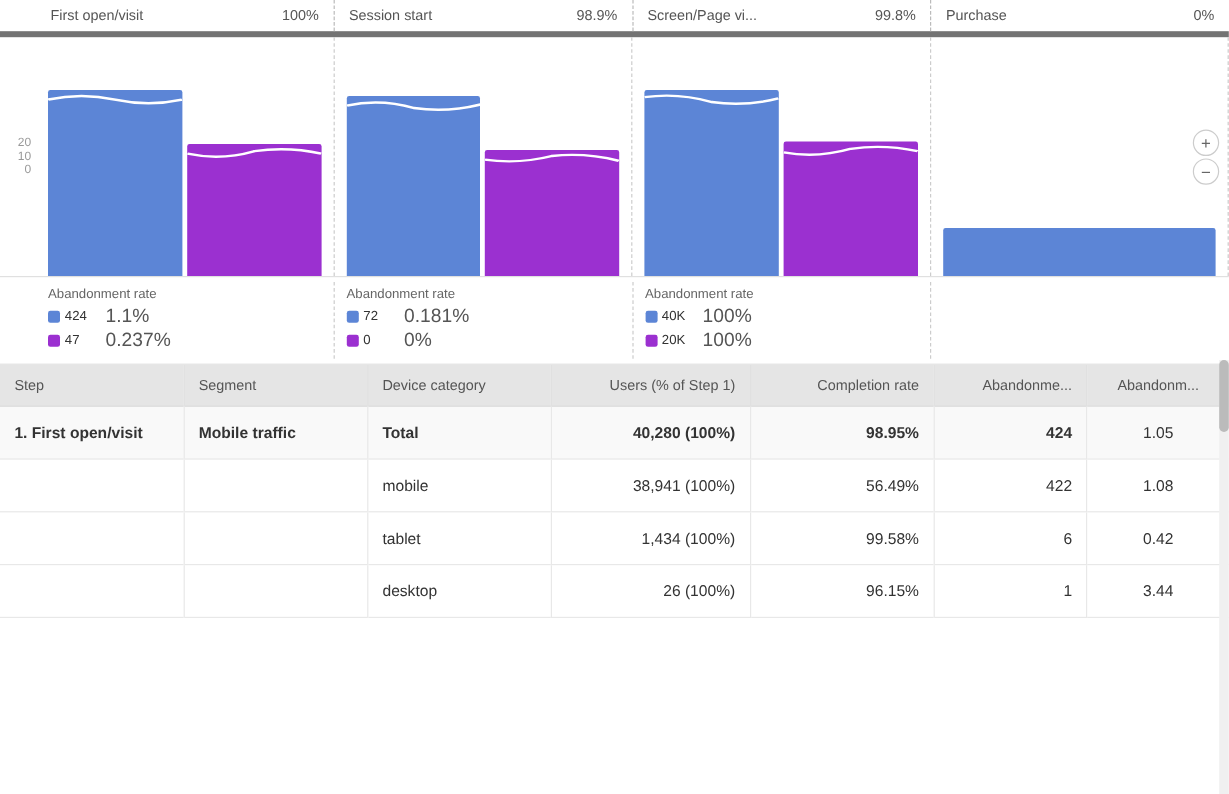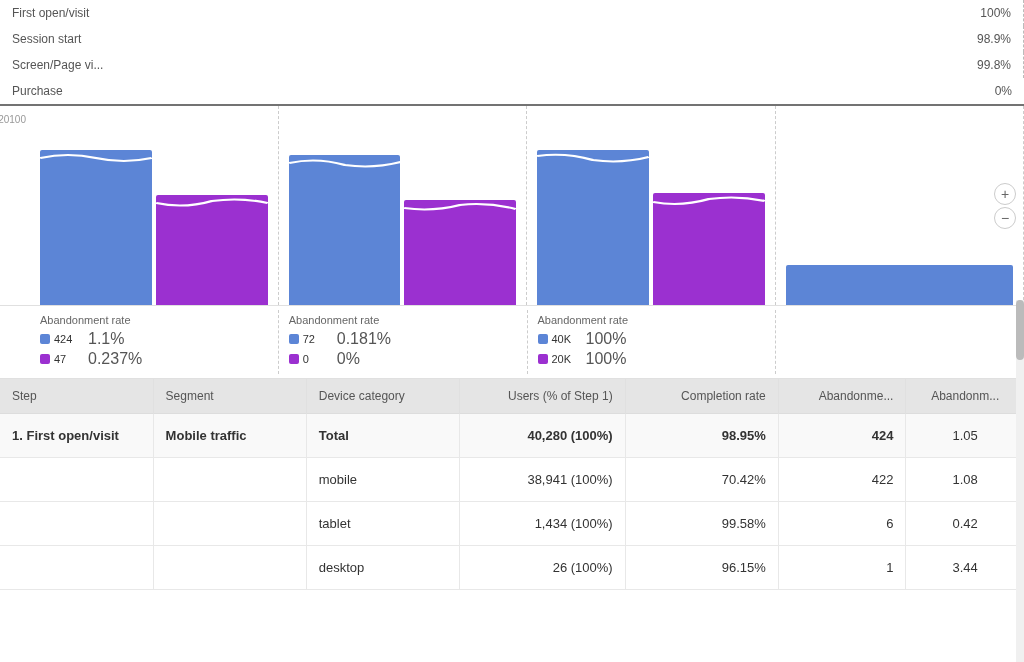--- a/index.html
+++ b/index.html
@@ -8,22 +8,21 @@
       font-size: 13px;
       color: #333;
       background: #fff;
       width: 1024px;
       height: 662px;
       overflow: hidden;
     }
 
     .chart-header {
       display: flex;
-      border-bottom: 2px solid #737373;
-      flex-direction: column;
+      border-bottom: 5px solid #737373;
     }
 
     .chart-header-item {
       display: flex;
       align-items: center;
       padding: 6px 12px;
       border-right: 1px dashed #bbb;
       flex: 1;
     }
     .chart-header-item:last-child {
@@ -43,22 +42,22 @@
     .chart-area {
       display: flex;
       height: 200px;
       position: relative;
       border-bottom: 1px solid #e0e0e0;
     }
 
     .chart-y-axis {
       width: 30px;
       display: flex;
-      flex-direction: row;
-      justify-content: flex-end;
+      flex-direction: column;
+      justify-content: center;
       padding: 8px 4px;
       font-size: 10px;
       color: #999;
       text-align: right;
     }
 
     .chart-bars-container {
       flex: 1;
       display: flex;
       position: relative;
@@ -414,21 +413,21 @@
           <td class="col-completion td-right bold">98.95%</td>
           <td class="col-abandon1 td-right bold">424</td>
           <td class="col-abandon2 td-right">1.05</td>
         </tr>
 
         <tr>
           <td class="col-step"></td>
           <td class="col-segment"></td>
           <td class="col-device">mobile</td>
           <td class="col-users td-right">38,941 (100%)</td>
-          <td class="col-completion td-right">70.42%</td>
+          <td class="col-completion td-right">56.49%</td>
           <td class="col-abandon1 td-right">422</td>
           <td class="col-abandon2 td-right">1.08</td>
         </tr>
 
         <tr>
           <td class="col-step"></td>
           <td class="col-segment"></td>
           <td class="col-device">tablet</td>
           <td class="col-users td-right">1,434 (100%)</td>
           <td class="col-completion td-right">99.58%</td>

